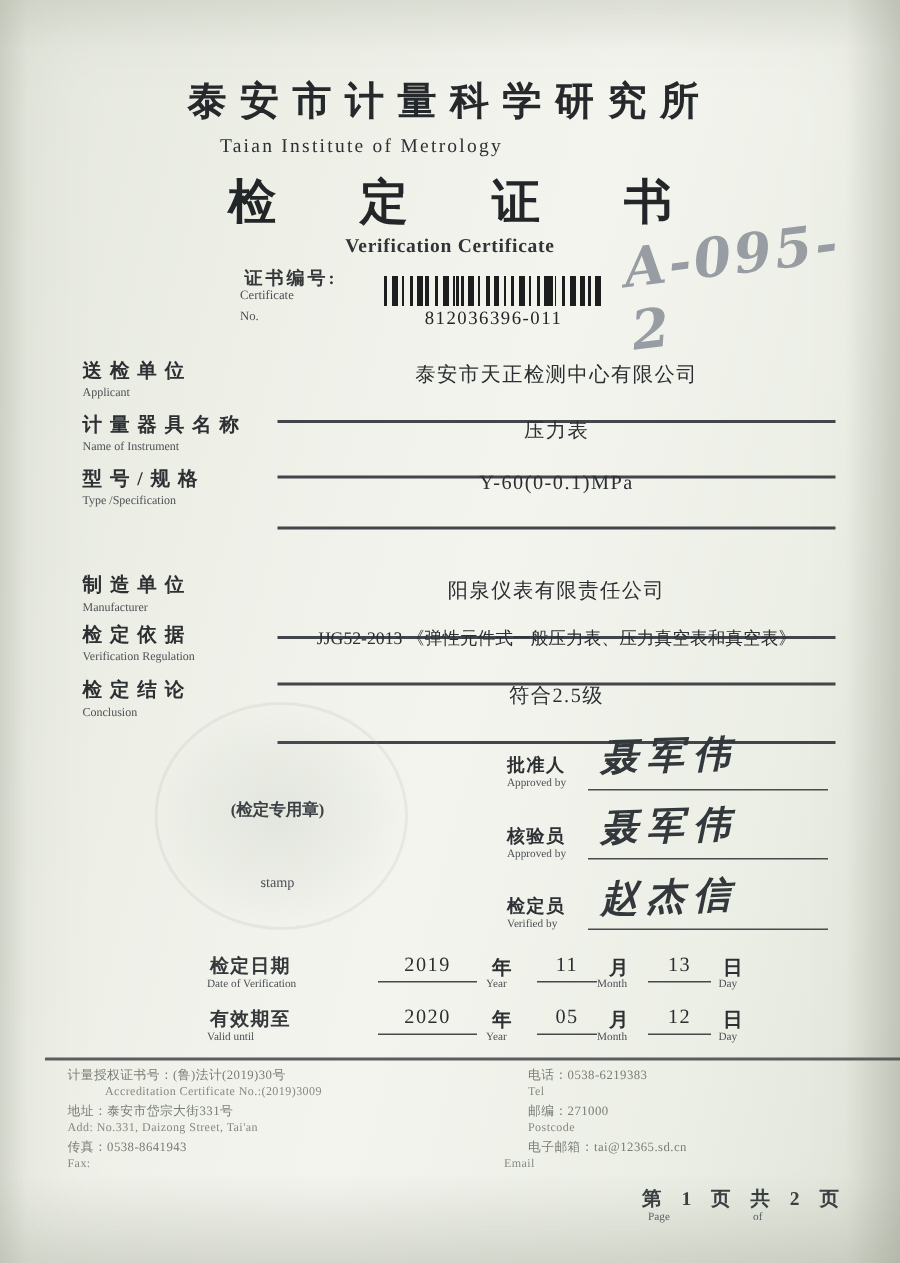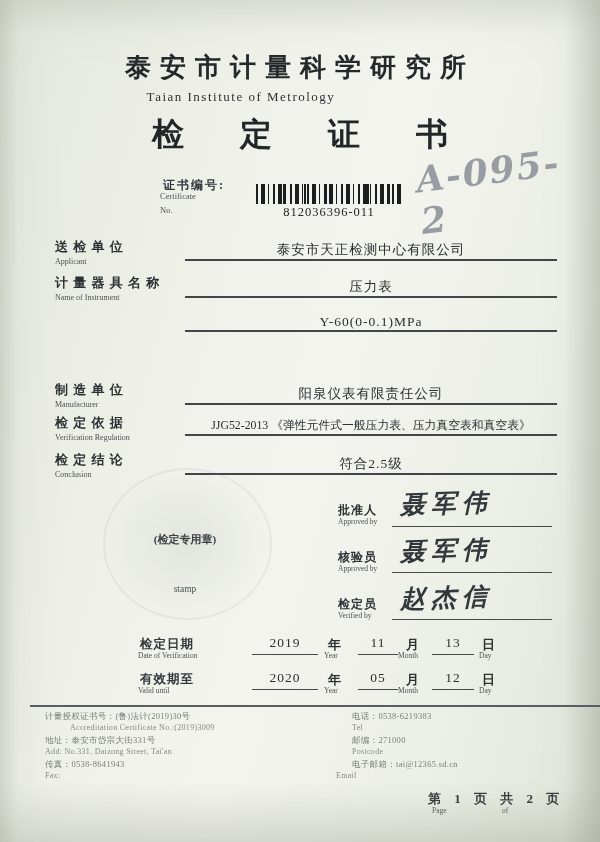--- a/index.html
+++ b/index.html
@@ -36,21 +36,21 @@
   }
   .barcode-num{top:205px;left:246px;width:166px;font-size:12.5px;letter-spacing:1px;color:#222527;}
   .handmark{top:148px;left:418px;width:170px;font-size:36px;color:#979da2;
     transform:rotate(-7deg);font-style:italic;letter-spacing:2px;font-weight:bold;
     font-family:"DejaVu Serif",serif;}
   
   .row-label{left:55px;width:128px;}
   .row-label .cn{display:block;font-size:13px;letter-spacing:1px;color:#2c3032;}
   .row-label .en{display:block;font-size:8px;margin-top:1px;}
   .row-value{left:185px;width:372px;border-bottom:2px solid #42464a;font-size:13.5px;
-    color:#2b2f31;text-align:center;padding-bottom:0;letter-spacing:1px;}
+    color:#2b2f31;text-align:center;padding-bottom:21px;letter-spacing:1px;}
   .row-value.small{font-size:11.8px;letter-spacing:0;}
   
   .stamp-circle{top:468px;left:103px;width:165px;height:148px;border-radius:50%;
     background:radial-gradient(closest-side,rgba(145,158,145,.14),rgba(145,158,145,.06) 62%,rgba(145,158,145,0));
     border:2px solid rgba(140,152,140,.12);}
   .stamp-cn{top:532px;left:120px;width:130px;font-size:11px;font-weight:bold;color:#3c4144;}
   .stamp-en{top:548px;left:120px;width:130px;font-size:9.5px;color:#4c5154;margin-top:36px;}
   
   .sig-label-cn{left:338px;font-size:12px;font-weight:bold;letter-spacing:1px;color:#2d3134;}
   .sig-label-en{left:338px;font-size:7.5px;color:#4c5154;}
@@ -73,40 +73,45 @@
   .pageinfo-en2{top:806px;left:502px;font-size:7.5px;color:#5a6062;}
 </style>
 </head>
 <body>
 
 <div class="paper">
 
   <div class="abs ctr org-cn">泰安市计量科学研究所</div>
   <div class="abs ctr org-en">Taian Institute of Metrology</div>
   <div class="abs ctr title-cn">检 定 证 书</div>
+  <div class="abs ctr title-en">Verification Certificate</div>
 
   <div class="abs certno-label">证书编号:</div>
   <div class="abs certno-en1">Certificate</div>
   <div class="abs certno-en2">No.</div>
   <div class="abs barcode"></div>
   <div class="abs ctr barcode-num">812036396-011</div>
   <div class="abs handmark">A-095-2</div>
 
   <div class="abs row-label" style="top:238px">
     <span class="cn">送 检 单 位</span>
     <span class="en">Applicant</span>
   </div>
   <div class="abs row-value" style="top:241px">泰安市天正检测中心有限公司</div>
 
   <div class="abs row-label" style="top:274px">
     <span class="cn">计 量 器 具 名 称</span>
     <span class="en">Name of Instrument</span>
   </div>
   <div class="abs row-value" style="top:278px">压力表</div>
 
+  <div class="abs row-label" style="top:310px">
+    <span class="cn">型 号 / 规 格</span>
+    <span class="en">Type /Specification</span>
+  </div>
   <div class="abs row-value" style="top:314px">Y-60(0-0.1)MPa</div>
 
 
   <div class="abs row-label" style="top:381px">
     <span class="cn">制 造 单 位</span>
     <span class="en">Manufacturer</span>
   </div>
   <div class="abs row-value" style="top:385px">阳泉仪表有限责任公司</div>
 
   <div class="abs row-label" style="top:414px">

